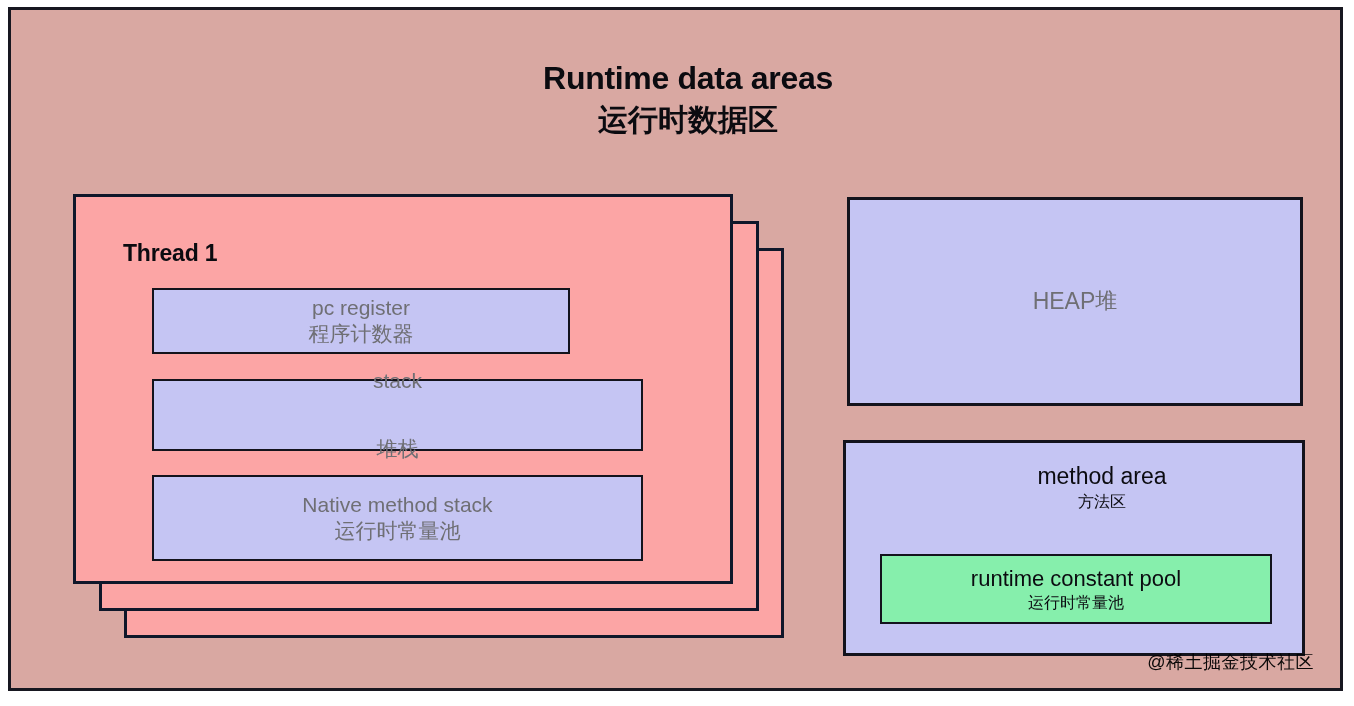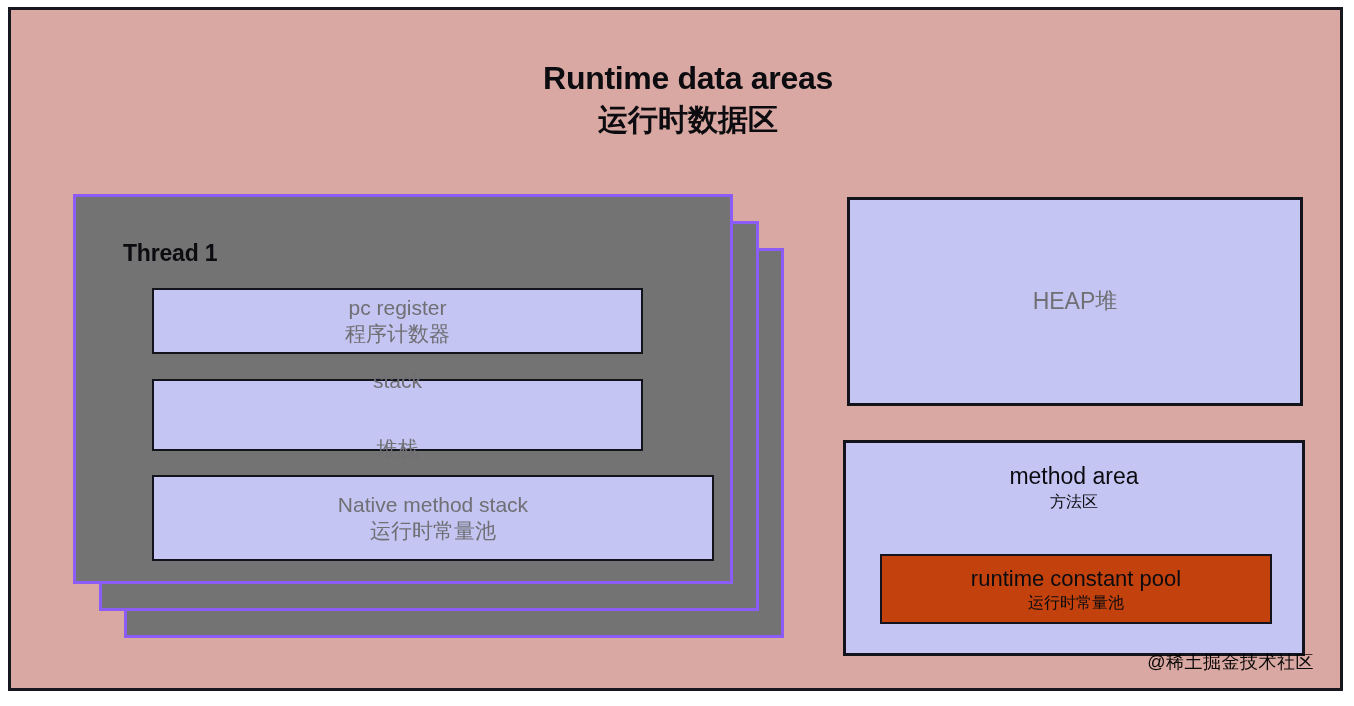--- a/index.html
+++ b/index.html
@@ -53,22 +53,22 @@
     font-size: 30px;
     font-weight: 700;
     color: #0b0b10;
     line-height: 1.3;
     margin-top: 2px;
   }
 
   
   .thread-layer {
     position: absolute;
-    background: #737373;
-    border: 3px solid #8b5cf6;
+    background: #fca5a5;
+    border: 3px solid #0f172a;
     box-sizing: border-box;
   }
   .thread-layer.back2 {
     left: 113px;
     top: 238px;
     width: 660px;
     height: 390px;
     z-index: 1;
   }
   .thread-layer.back1 {
@@ -111,23 +111,23 @@
   .mem-box .en {
     font-size: 21px;
     line-height: 1.22;
     color: #6f6f74;
   }
   .mem-box .cn {
     font-size: 21px;
     line-height: 1.22;
     color: #6f6f74;
   }
-  .mem-pc    { left: 76px;  top: 91px;  width: 491px; height: 66px; text-align: right; }
+  .mem-pc    { left: 76px;  top: 91px;  width: 418px; height: 66px; text-align: right; }
   .mem-stack { left: 76px;  top: 182px; width: 491px; height: 72px; gap: 42px; }
-  .mem-nms   { left: 76px;  top: 278px; width: 562px; height: 86px; }
+  .mem-nms   { left: 76px;  top: 278px; width: 491px; height: 86px; }
 
   
   .heap {
     position: absolute;
     left: 836px;
     top: 187px;
     width: 456px;
     height: 209px;
     background: #c5c5f3;
     border: 3px solid #13131c;
@@ -158,38 +158,39 @@
     background: #c5c5f3;
     border: 3px solid #13131c;
     box-sizing: border-box;
   }
   .method-area-labels {
     position: absolute;
     left: 0;
     top: 18px;
     width: 100%;
     text-align: center;
+    padding-left: 28px;
   }
   .method-area-labels .en {
     font-size: 23px;
     color: #0b0b10;
     line-height: 1.32;
   }
   .method-area-labels .cn {
     font-size: 16px;
     color: #0b0b10;
     line-height: 1.32;
   }
   .rcp {
     position: absolute;
     left: 34px;
     top: 111px;
     width: 392px;
     height: 70px;
-    background: #c2410c;
+    background: #86efac;
     border: 2px solid #13131c;
     box-sizing: border-box;
     display: flex;
     flex-direction: column;
     align-items: center;
     justify-content: center;
   }
   .rcp .en {
     font-size: 22px;
     color: #0b0b10;

